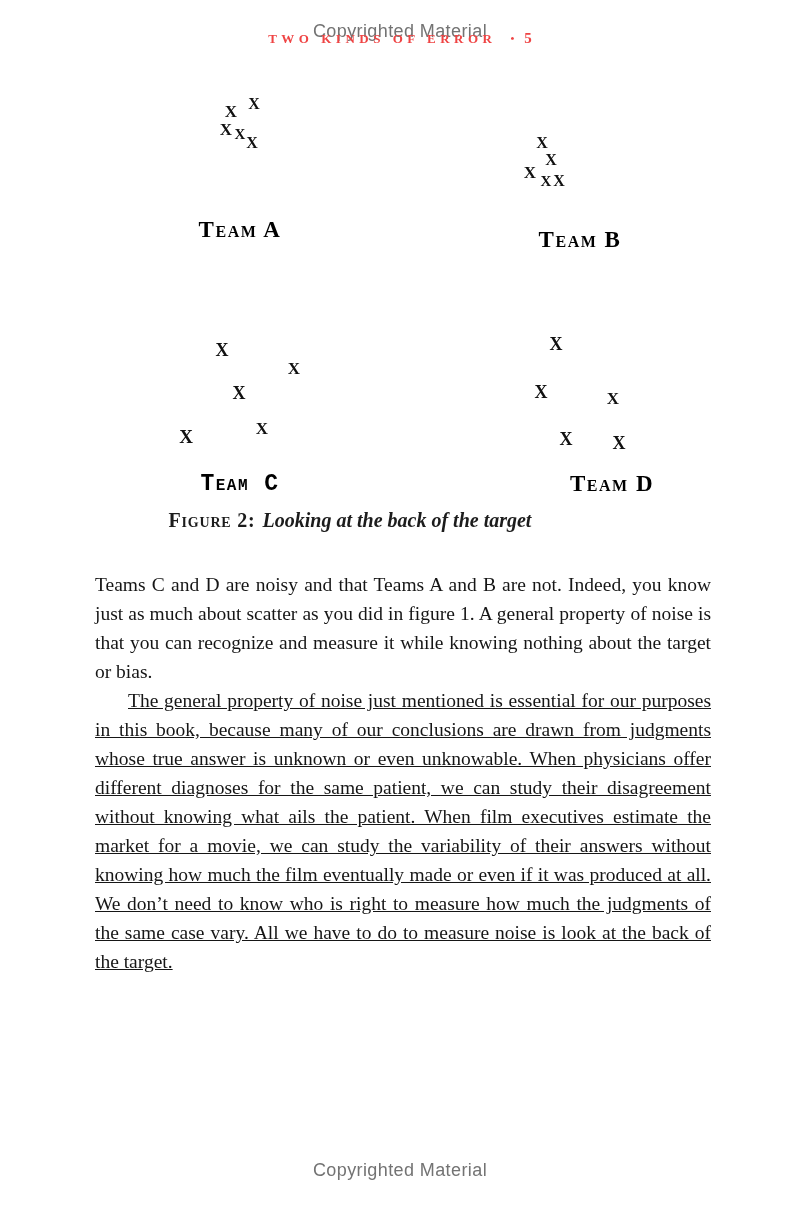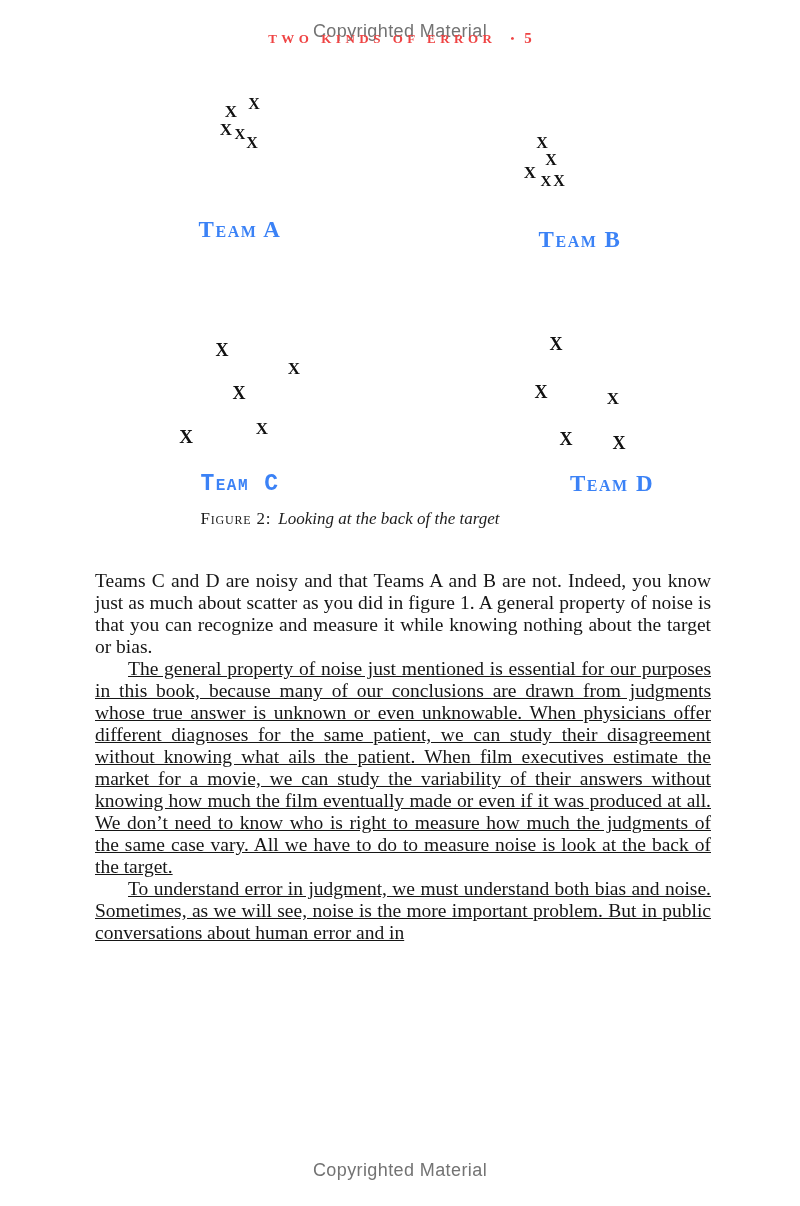--- a/index.html
+++ b/index.html
@@ -59,49 +59,50 @@
     color: #111;
     line-height: 1;
   }
   .team-label {
     position: absolute;
     transform: translateX(-50%);
     font-variant: small-caps;
     font-size: 23px;
     font-weight: 600;
     letter-spacing: 1.5px;
-    color: #3b82f6;
+    color: #000000;
     white-space: nowrap;
   }
   .label-a { left: 240px; top: 217px; }
   .label-b { left: 580px; top: 227px; }
   .label-c { left: 240px; top: 471px; font-family: Liberation Mono, monospace; }
   .label-d { left: 612px; top: 471px; }
   .figure-caption {
     position: absolute;
     top: 509px;
     left: 0;
     width: 700px;
     text-align: center;
-    font-size: 17px;
+    font-size: 20px;
     color: #1c1c1c;
+    font-weight: bold;
   }
   .figure-caption .fig-label {
     font-variant: small-caps;
     letter-spacing: 0.8px;
     margin-right: 7px;
   }
   .figure-caption .fig-text { font-style: italic; }
   .body-text {
     position: absolute;
     top: 570px;
     left: 95px;
     width: 616px;
     font-size: 19.5px;
-    line-height: 22px;
+    line-height: 29px;
     text-align: justify;
   }
   .body-text p { margin: 0; }
   .body-text p.indent { text-indent: 33px; text-decoration: underline; }
 </style>
 </head>
 <body>
 
 <div class="page">
 
@@ -138,18 +139,17 @@
       <span class="xmark" style="left: 619px; top: 443px; font-size: 18px;">X</span>
     </div>
 
   <div class="figure-caption">
     <span class="fig-label">Figure 2:</span><span class="fig-text">Looking at the back of the target</span>
   </div>
 
   <div class="body-text">
     <p>Teams C and D are noisy and that Teams A and B are not. Indeed, you know just as much about scatter as you did in figure 1. A general property of noise is that you can recognize and measure it while knowing nothing about the target or bias.</p>
     <p class="indent">The general property of noise just mentioned is essential for our purposes in this book, because many of our conclusions are drawn from judgments whose true answer is unknown or even unknowable. When physicians offer different diagnoses for the same patient, we can study their disagreement without knowing what ails the patient. When film executives estimate the market for a movie, we can study the variability of their answers without knowing how much the film eventually made or even if it was produced at all. We don’t need to know who is right to measure how much the judgments of the same case vary. All we have to do to measure noise is look at the back of the target.</p>
-    <p class="indent">To understand error in judgment, we must understand both bias and noise. Sometimes, as we will see, noise is the more important problem. But in public conversations about human error and in</p>
   </div>
 
   <div class="copyright copyright-bottom">Copyrighted Material</div>
 
 </div>
 
 </body></html>

